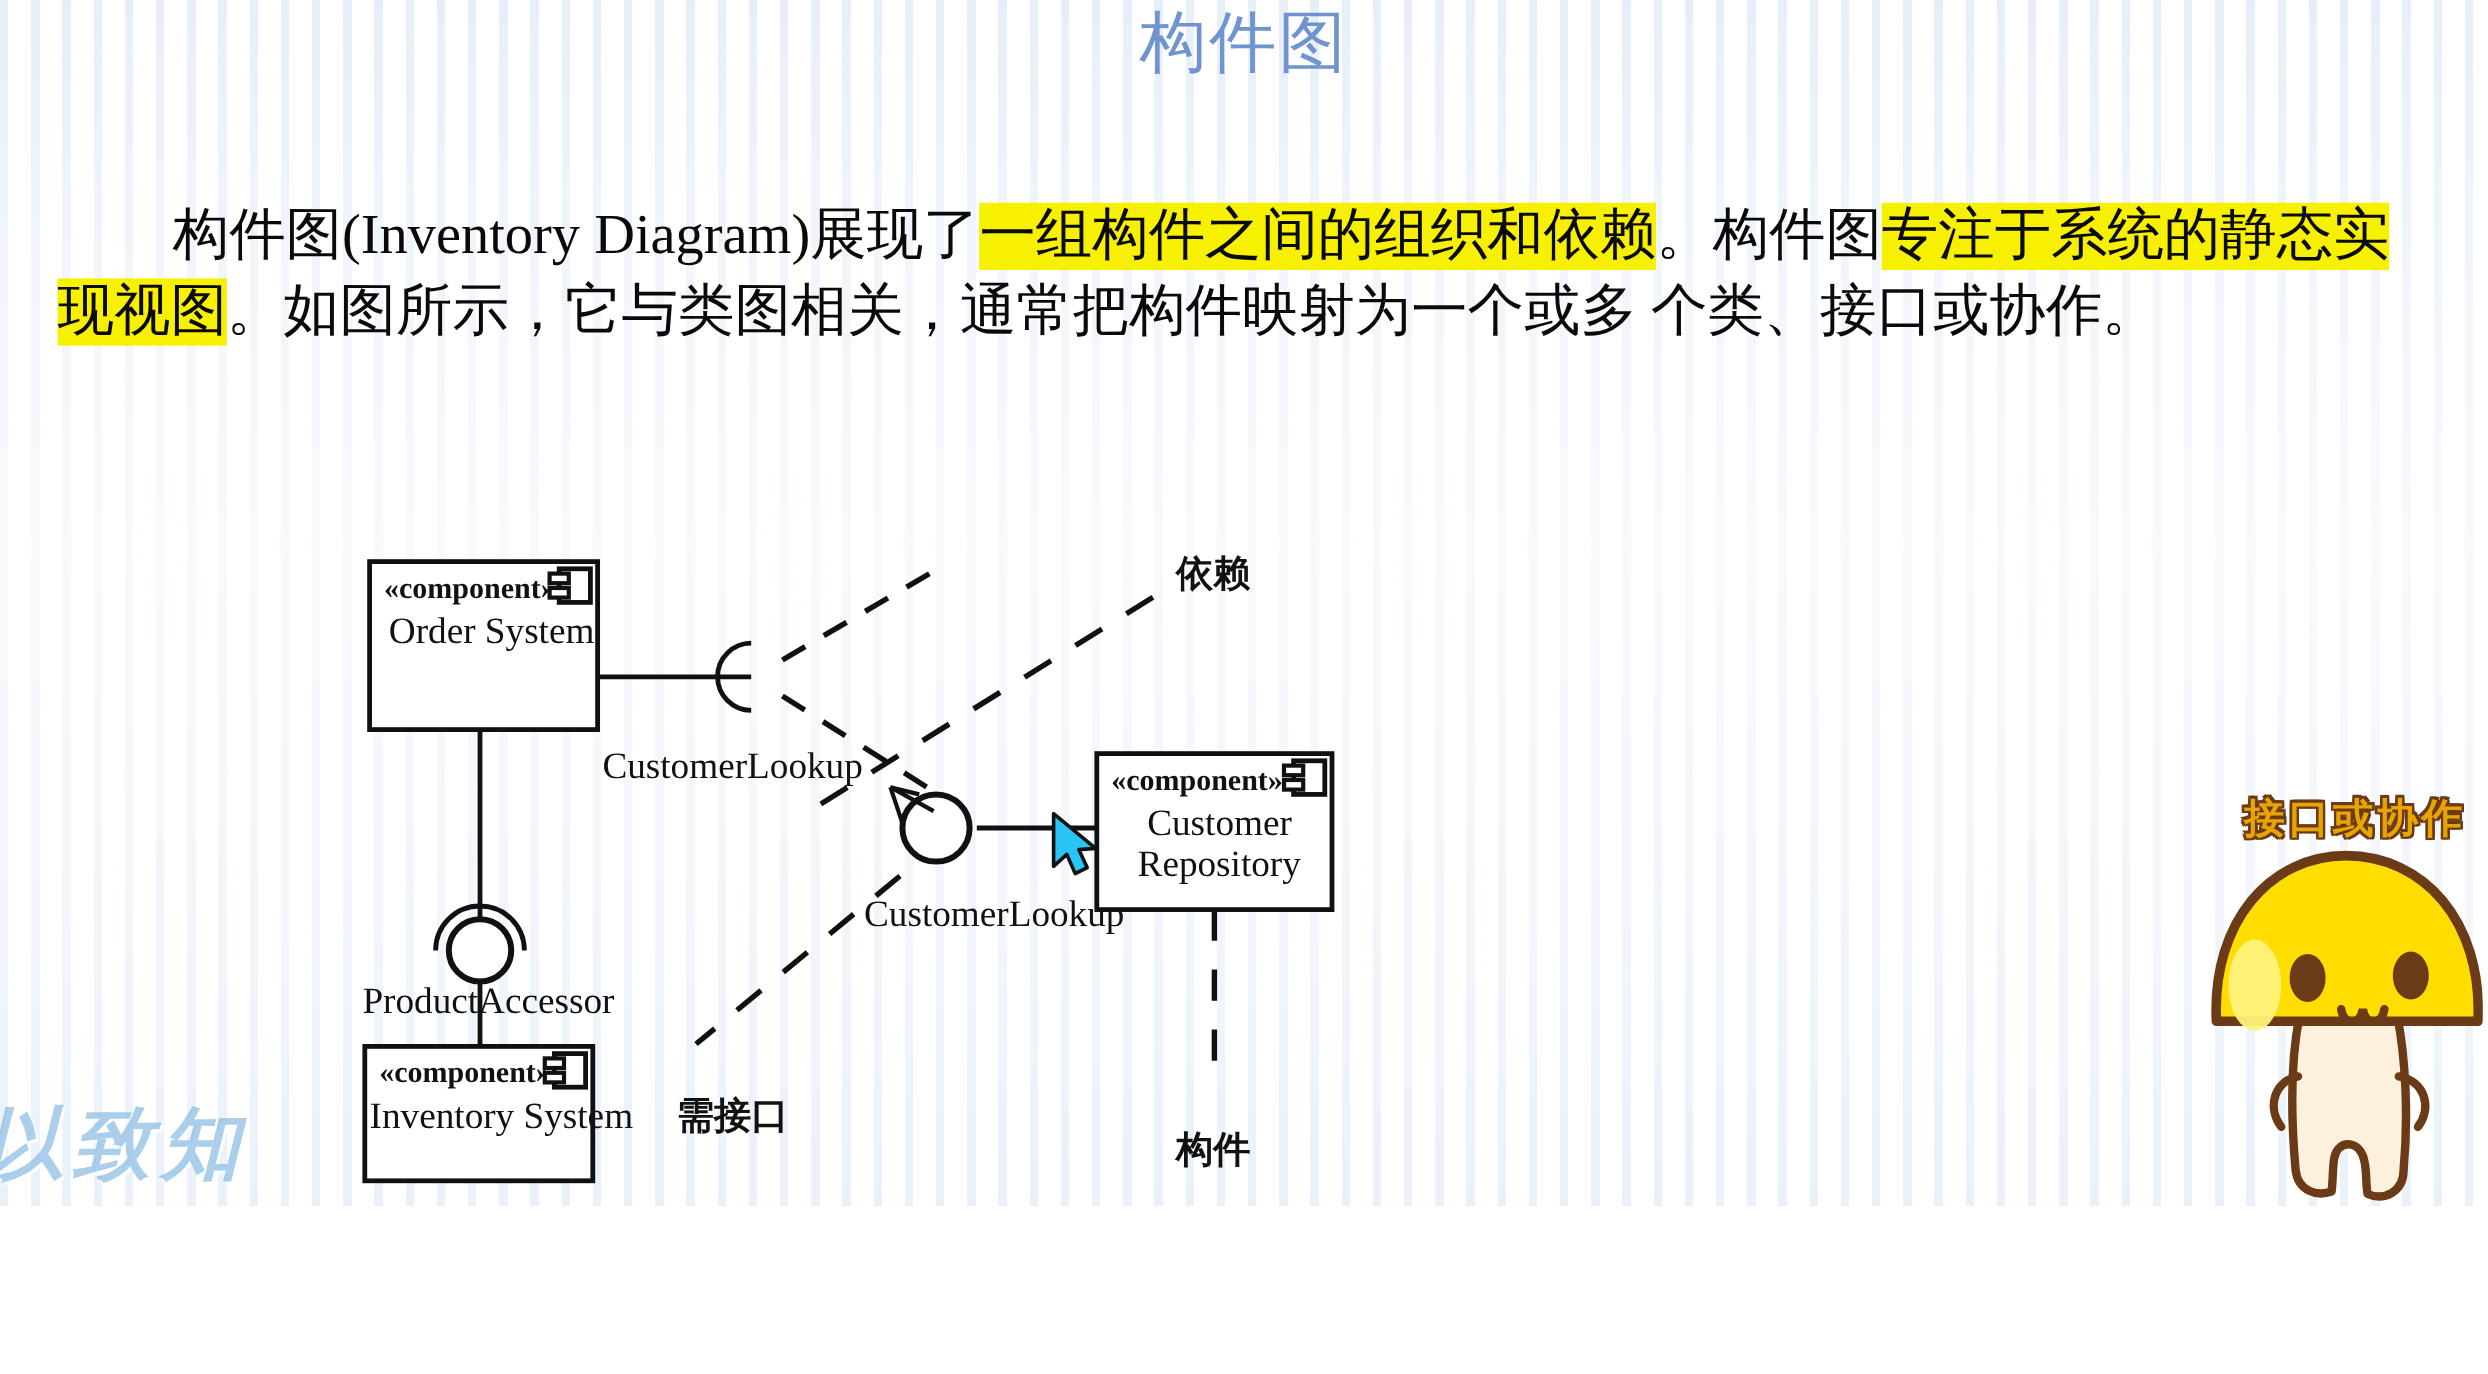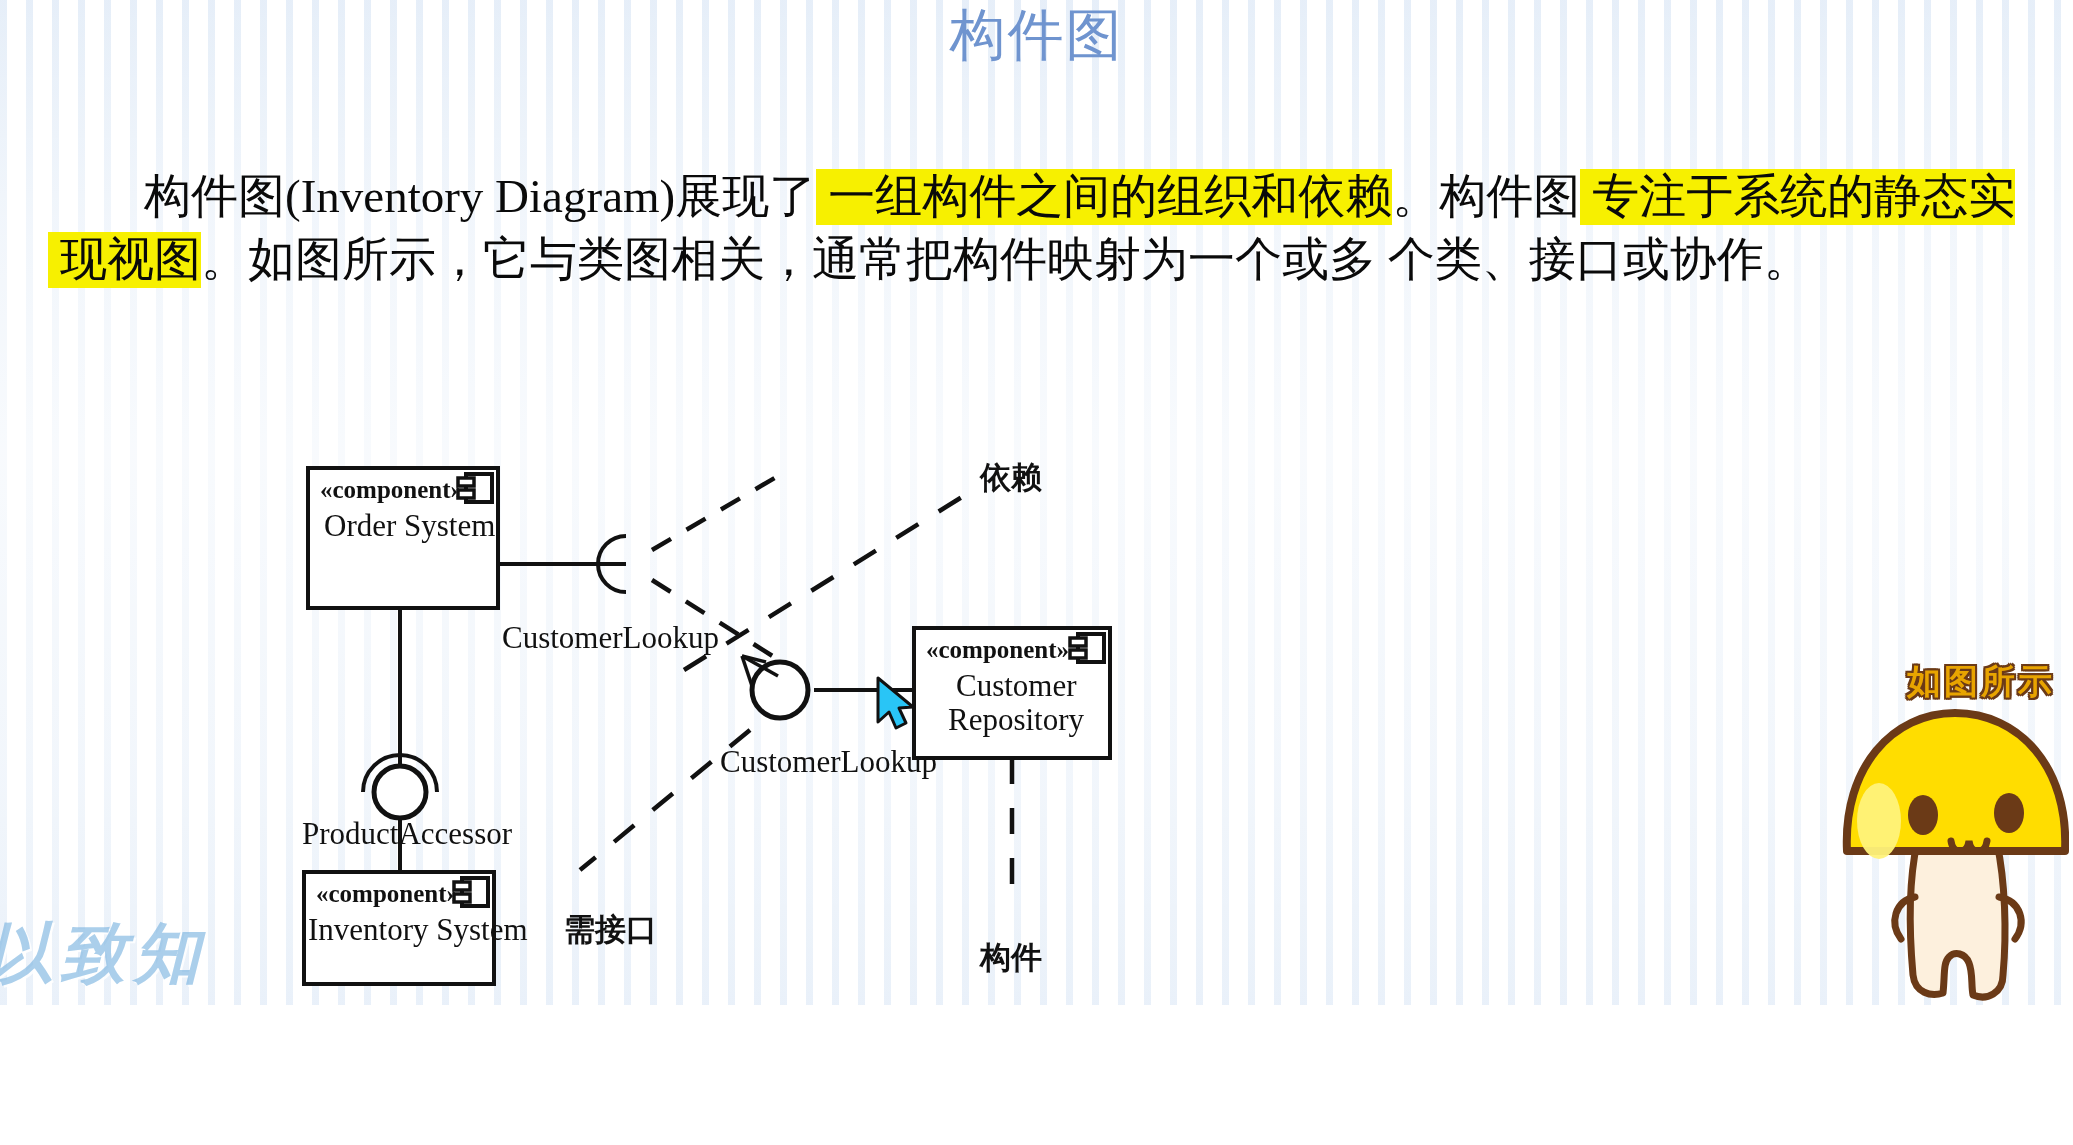--- a/index.html
+++ b/index.html
@@ -58,21 +58,21 @@
     color: #0a0a0a;
     font-size: 47px;
     line-height: 63px;
     font-family: "Liberation Serif", "DejaVu Serif", serif;
     font-weight: 400;
     text-align: left;
   }
   #body-text .indent { display:inline-block; width: 96px; }
   .hl {
     background: #f7f000;
-    padding: 1px 0 3px 12px;
+    padding: 1px 0 3px 0;
     box-decoration-break: clone;
     text-align: right;
     -webkit-box-decoration-break: clone;
   }
 
   
   #diagram {
     position: absolute;
     left: 280px;
     top: 440px;
@@ -221,21 +221,21 @@
       <text class="cn" x="700" y="48">依赖</text>
       <text class="cn" x="284" y="500">需接口</text>
       <text class="cn" x="700" y="528">构件</text>
 
       <g transform="translate(598,238)">
         <path d="M 0 0 L 0 44 L 11 34 L 18 50 L 28 45 L 21 30 L 35 29 Z" fill="#29c5f6" stroke="#111111" stroke-width="3" stroke-linejoin="round"></path>
       </g>
     </svg>
   </div>
 
-  <div id="mascot-caption">如图所示</div>
+  <div id="mascot-caption">接口或协作</div>
   <div id="mascot">
     <svg width="230" height="330" viewBox="0 0 230 330" xmlns="http://www.w3.org/2000/svg">
 
       <path d="M 78 168 C 70 205 70 255 74 300 C 76 318 92 322 104 318
                C 106 300 104 288 110 282 C 116 276 126 278 130 288
                C 134 298 132 310 134 320 C 148 326 164 318 164 300
                C 168 256 166 206 158 168 Z" fill="#fdf0dd" stroke="#6b3a17" stroke-width="7" stroke-linejoin="round"></path>
 
       <path d="M 76 222 C 56 226 50 248 62 264" fill="none" stroke="#6b3a17" stroke-width="7" stroke-linecap="round"></path>
       <path d="M 160 222 C 182 226 188 248 176 264" fill="none" stroke="#6b3a17" stroke-width="7" stroke-linecap="round"></path>

